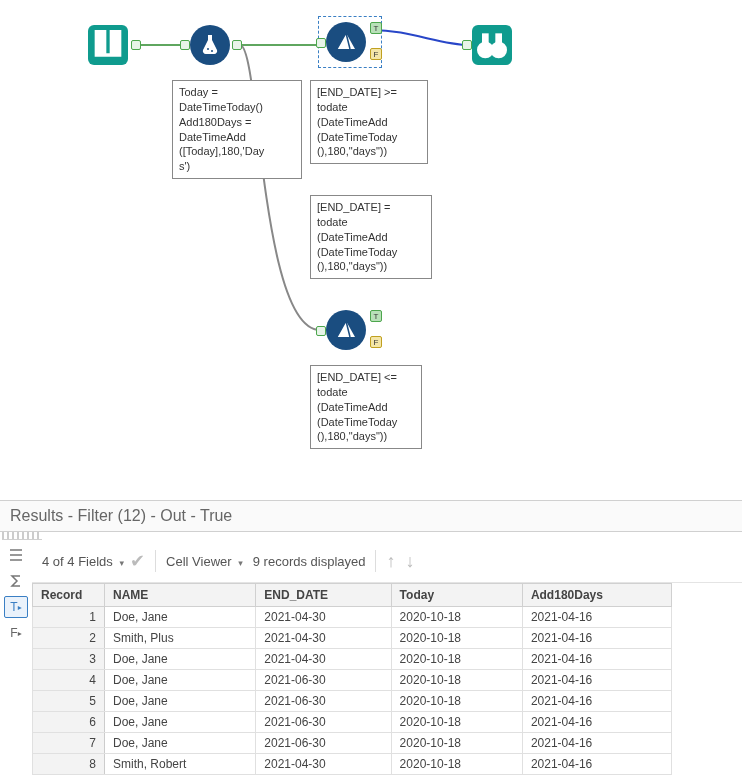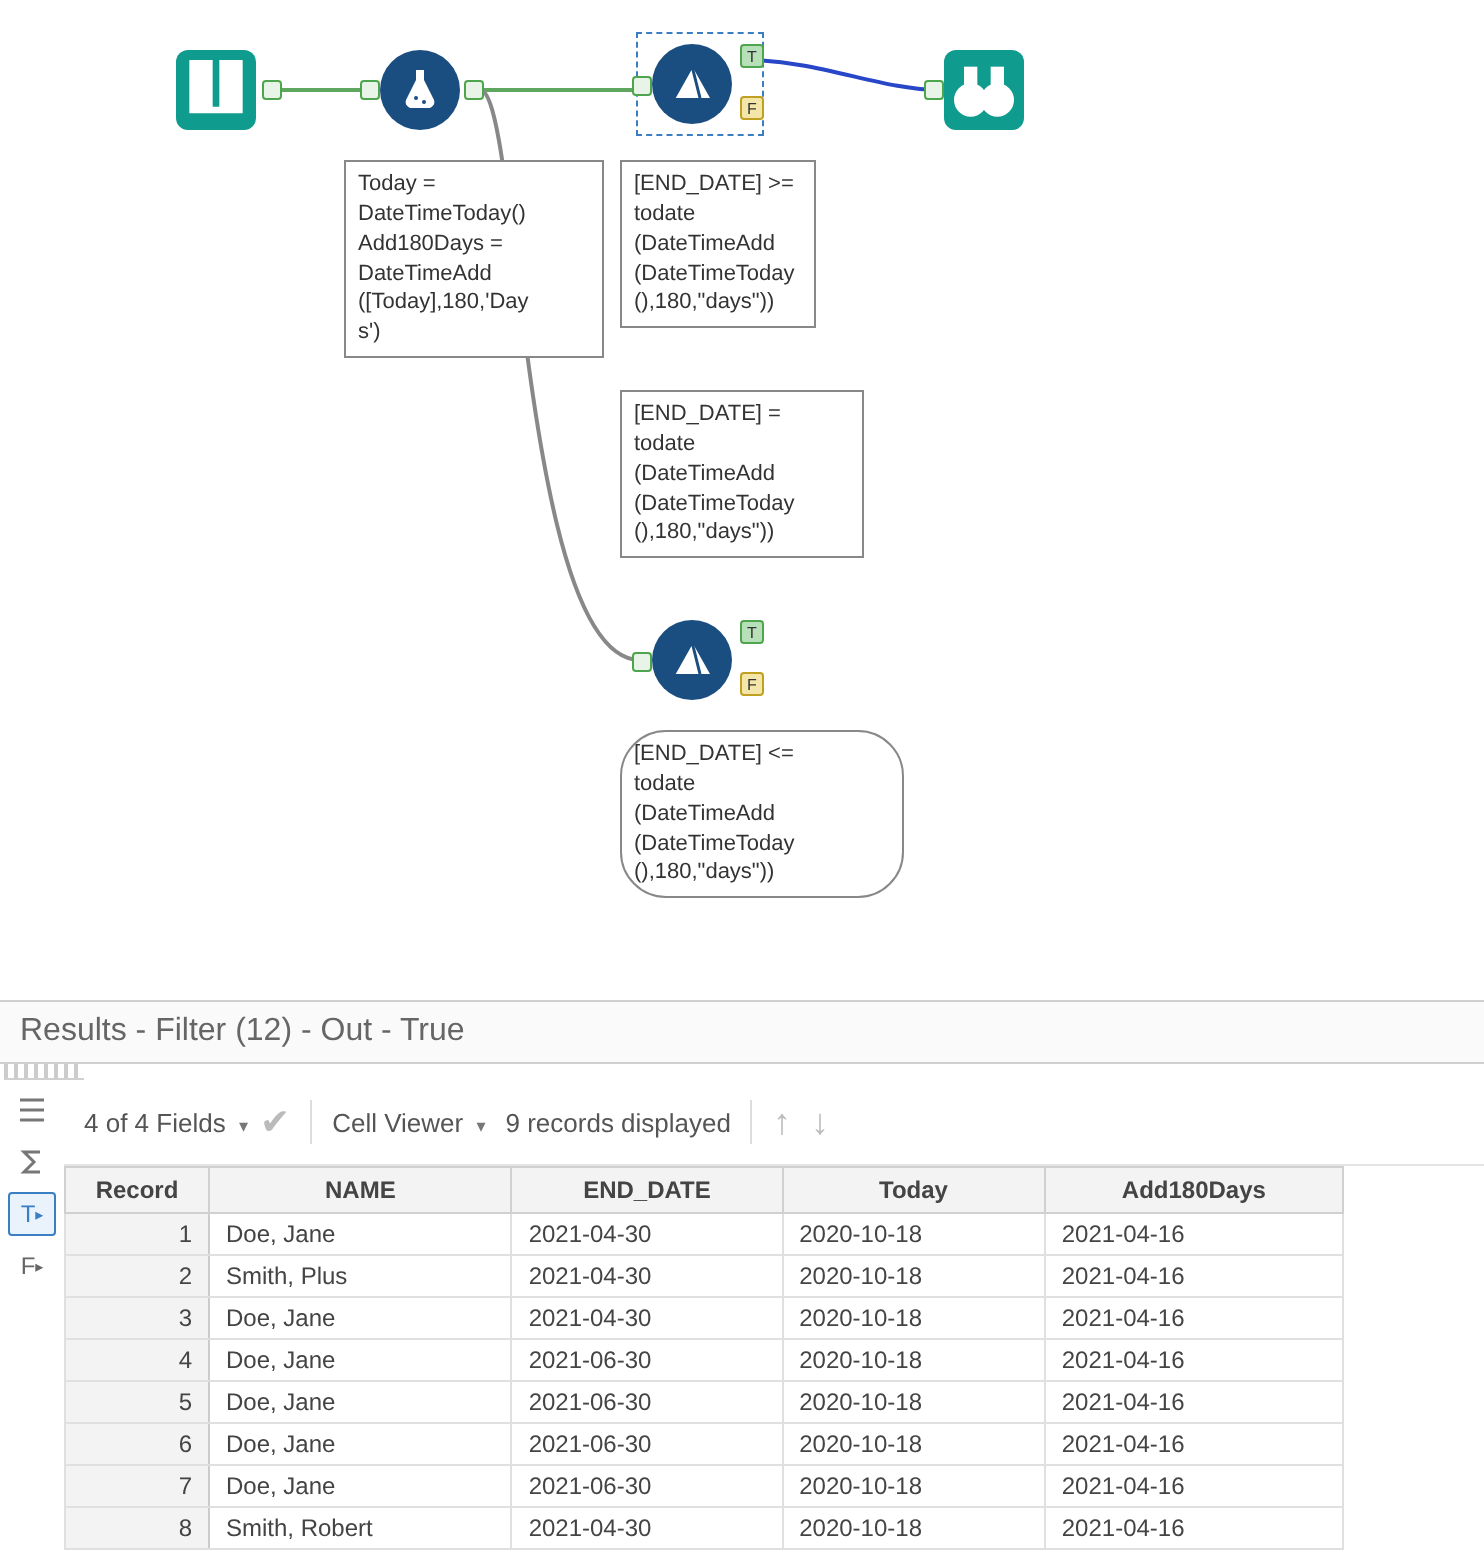--- a/index.html
+++ b/index.html
@@ -137,21 +137,21 @@
   .toolbar .check { color:#bbb; font-size:18px; margin-left:-4px;}
   .toolbar .sep { width:1px; height:22px; background:#ddd; }
   .arrows { display:flex; gap:10px; color:#bbb; font-size:18px;}
   
   table.data {
     border-collapse: collapse;
     width: 640px;
     font-size: 12px;
   }
   table.data th {
-    text-align: center;
+    text-align: left;
     background: #f3f3f3;
     border: 1px solid #d0d0d0;
     padding: 4px 8px;
     font-weight: 600;
     color: #444;
   }
   table.data td {
     border: 1px solid #e0e0e0;
     padding: 3px 8px;
     color: #444;
@@ -230,31 +230,31 @@
   <div class="port" style="left:316px; top:326px;"></div>
   <div class="port-tf port-t" style="left:370px; top:310px;">T</div>
   <div class="port-tf port-f" style="left:370px; top:336px;">F</div>
 
   <div class="anno" style="left:172px; top:80px; width:130px;">Today =
 DateTimeToday()
 Add180Days =
 DateTimeAdd
 ([Today],180,'Day
 s')</div>
-  <div class="anno" style="left:310px; top:80px; width:98px;">[END_DATE] &gt;=
+  <div class="anno" style="left:310px; top:80px; width:118px;">[END_DATE] &gt;=
 todate
 (DateTimeAdd
 (DateTimeToday
 (),180,"days"))</div>
   <div class="anno" style="left:310px; top:195px; width:122px;">[END_DATE] =
 todate
 (DateTimeAdd
 (DateTimeToday
 (),180,"days"))</div>
-  <div class="anno" style="left:310px; top:365px; width:142px;border-radius:23px;">[END_DATE] &lt;=
+  <div class="anno" style="left:310px; top:365px; width:112px;">[END_DATE] &lt;=
 todate
 (DateTimeAdd
 (DateTimeToday
 (),180,"days"))</div>
 </div>
 
 <div class="results-header">Results - Filter (12) - Out - True</div>
 <div class="grip"></div>
 
 <div class="results-body">

